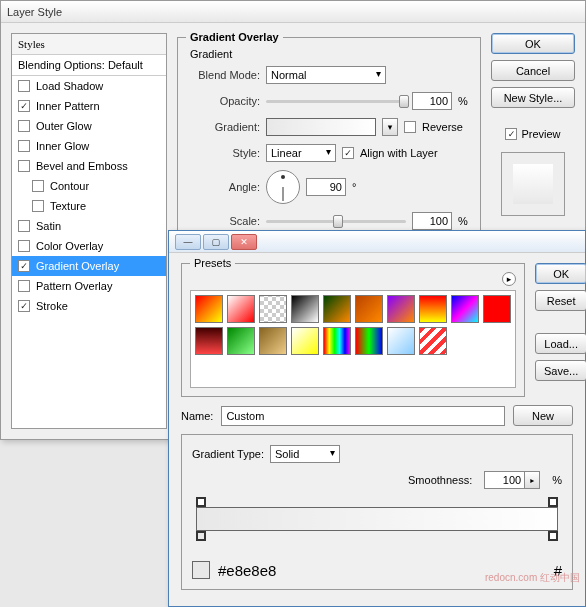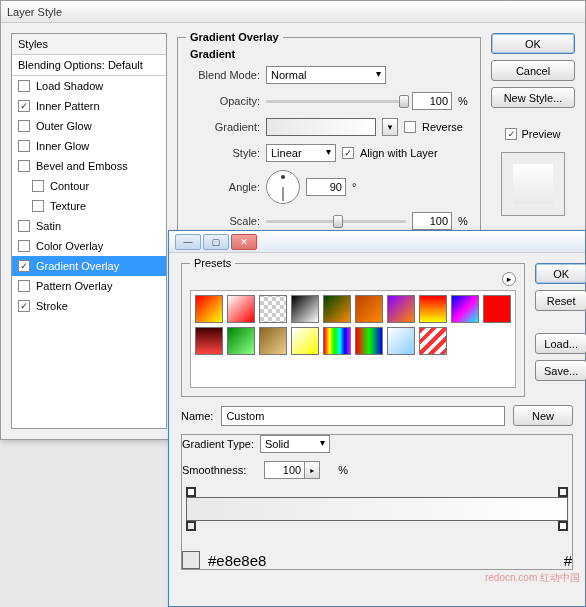--- a/index.html
+++ b/index.html
@@ -7,21 +7,21 @@
 .dialog { position: absolute; background: #f0f0f0; border: 1px solid #999; box-shadow: 2px 2px 6px rgba(0,0,0,0.2); }
 .ls-dialog { left: 0; top: 0; width: 586px; height: 440px; }
 .ge-dialog { left: 168px; top: 230px; width: 418px; height: 377px; border: 1px solid #4d7fb5; }
 .titlebar { height: 22px; line-height: 22px; padding: 0 6px; font-size: 11px; background: linear-gradient(#fff,#e8e8e8); border-bottom: 1px solid #ccc; color: #333; }
 .ge-dialog .titlebar { background: linear-gradient(#fff,#e0eaf6); color: #333; display: flex; justify-content: space-between; align-items: center; }
 .win-btns { display: flex; gap: 2px; }
 .win-btn { width: 26px; height: 16px; border: 1px solid #8aa8c9; background: linear-gradient(#e8f0fa,#c4d8ee); border-radius: 2px; display:flex; align-items:center; justify-content:center; font-size:9px; }
 .win-btn.close { background: linear-gradient(#f5a09e,#e2736f); border-color:#c05551; color:#fff;}
 .ls-body { display: flex; padding: 10px; gap: 10px; height: calc(100% - 22px); }
 .styles-panel { width: 156px; border: 1px solid #999; background: #fff; }
-.styles-header { padding: 4px 6px; border-bottom: 1px solid #ccc; background: #f4f4f4; }
+.styles-header { padding: 4px 6px; border-bottom: 1px solid #ccc; background: #f4f4f4; font-family: Liberation Serif, serif; }
 .styles-list { }
 .style-item { padding: 4px 6px; display: flex; align-items: center; gap: 6px; cursor: default; }
 .style-item.indent { padding-left: 20px; }
 .style-item.selected { background: #3399ff; color: #fff; }
 .style-item.blending { border-bottom: 1px solid #ccc; }
 .chk { width: 12px; height: 12px; border: 1px solid #888; background: #fff; display: inline-flex; align-items:center; justify-content:center; font-size:9px; color:#222;}
 .chk.checked::after { content: "✓"; }
 .ls-center { flex: 1; }
 .fieldset { border: 1px solid #999; padding: 10px 12px; position: relative; margin-top: 4px; }
 .fieldset > .legend { position: absolute; top: -7px; left: 8px; background: #f0f0f0; padding: 0 4px; font-weight: bold; }
@@ -48,23 +48,23 @@
 .presets-fs { flex:1; border:1px solid #999; padding: 8px; position:relative;}
 .presets-fs .legend { position:absolute; top:-7px; left:8px; background:#f0f0f0; padding:0 4px;}
 .presets-head { display:flex; justify-content:flex-end; margin-bottom:4px;}
 .menu-arrow { width:14px; height:14px; border:1px solid #888; border-radius:50%; display:flex; align-items:center; justify-content:center; font-size:9px; background:#fff;}
 .swatches { border:1px solid #aaa; background:#fff; padding:4px; display:flex; flex-direction:column; gap:4px; height: 98px;}
 .sw-row { display:flex; gap:4px;}
 .sw { width:28px; height:28px; border:1px solid #777;}
 .ge-right { width: 70px; display:flex; flex-direction:column; gap:6px;}
 .name-row { display:flex; align-items:center; gap:8px;}
 .name-row input { flex:1; height:20px; border:1px solid #888; padding:0 4px; background:#fff;}
-.grad-fieldset { border:1px solid #999; position:relative;}
+.grad-fieldset { border:1px solid #999; padding: 10px; position:relative;}
 .grad-fieldset .legend { position:absolute; top:-7px; left:8px; background:#f0f0f0; padding:0 4px;}
-.smooth-row { display:flex; align-items:center; gap:18px;}
+.smooth-row { display:flex; align-items:center; gap:12px;justify-content:flex-end;}
 .spin { display:flex;}
 .spin input { width:40px; height:18px; border:1px solid #888; border-right:none; text-align:right; padding:0 3px; background:#fff;}
 .spin-btn { width:16px; height:18px; border:1px solid #888; background:linear-gradient(#fff,#ddd); display:flex; align-items:center; justify-content:center; font-size:8px;}
 .grad-bar-wrap { margin-top:8px; position:relative; padding: 10px 4px;}
 .grad-bar { height: 24px; border:1px solid #666; background: linear-gradient(to right, #e8e8e8, #fff); }
 .stop { position:absolute; width:10px; height:10px; border:2px solid #333; background:#fff;}
 .stop.top-left { top:0; left:4px;}
 .stop.top-right { top:0; right:4px;}
 .stop.bot-left { bottom:0; left:4px; background:#e8e8e8;}
 .stop.bot-right { bottom:0; right:4px; background:#fff;}
@@ -133,21 +133,21 @@
           </div>
           <div class="style-item">
             <span class="chk checked"></span>
             <span>Stroke</span>
           </div>
         </div>
     </div>
     <div class="ls-center">
       <div class="fieldset">
         <span class="legend">Gradient Overlay</span>
-        <div style="font-weight:bold; margin-bottom:6px;">Gradient</div>
+        <div style="font-weight:normal; margin-bottom:6px;">Gradient</div>
         <div class="row">
           <span class="row-label">Blend Mode:</span>
           <div class="select" style="width:120px">
               <span>Normal</span>
             </div>
         </div>
         <div class="row">
           <span class="row-label">Opacity:</span>
           <div class="slider-track">
               <div class="slider-thumb" style="left:95%"></div>

